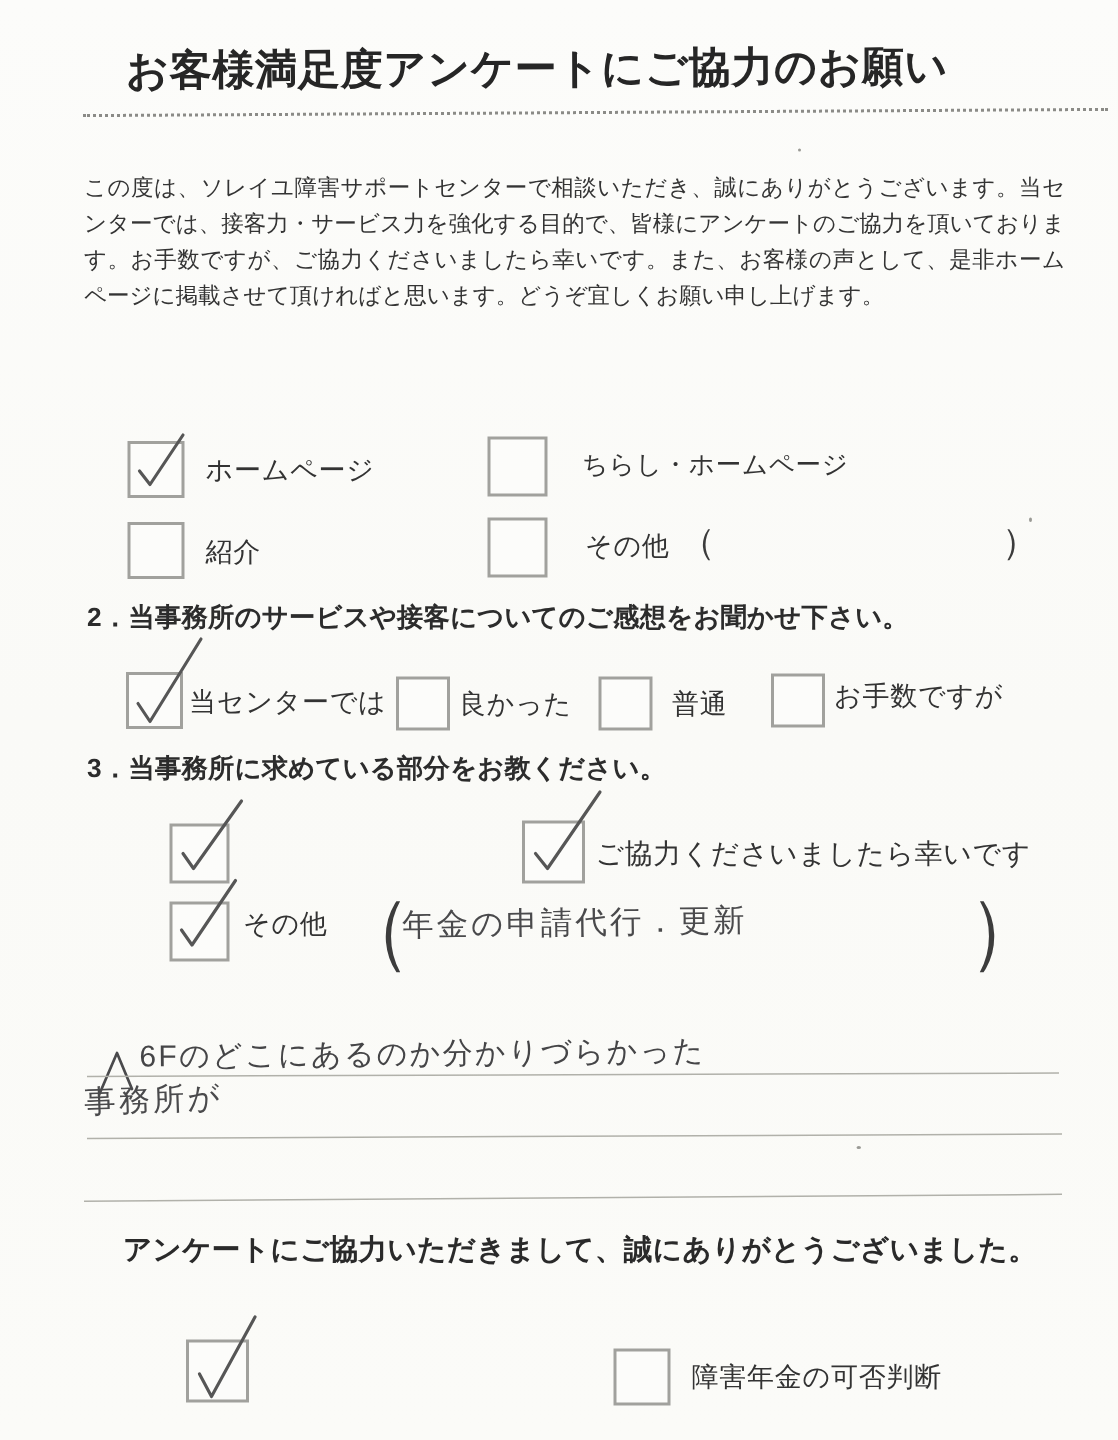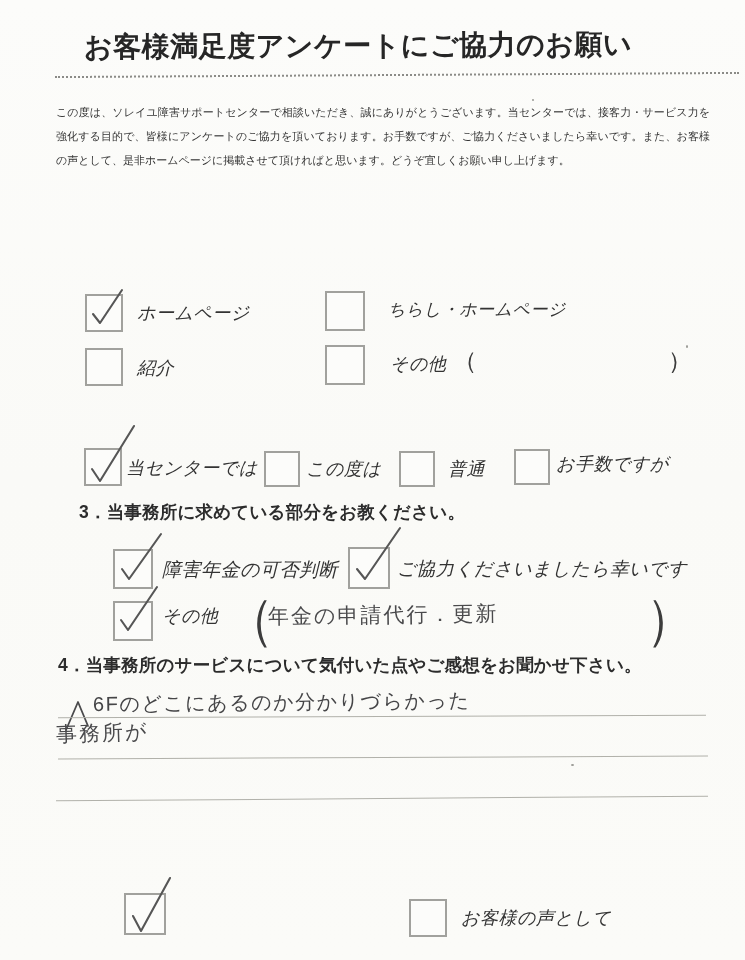--- a/index.html
+++ b/index.html
@@ -9,23 +9,23 @@
     font-family:"Liberation Sans", sans-serif;
     color:#323232;
     overflow:hidden;
   }
   .page{position:relative;width:745px;height:960px;background:
     linear-gradient(180deg,#fcfcfa 0%,#faFaf7 50%,#fbfbf8 100%);}
   .abs{position:absolute;}
   .title{font-size:28px;font-weight:bold;letter-spacing:0.5px;color:#262626;
     transform:rotate(-0.3deg);white-space:nowrap;}
   .dotted{border-top:2px dotted #8b8b87;height:0;transform:rotate(-0.35deg);}
-  .intro{font-size:11px;line-height:24px;color:#343434;text-align:justify;}
+  .intro{font-size:15px;line-height:24px;color:#343434;text-align:justify;margin-top:14px;}
   .qheading{font-size:17.5px;font-weight:bold;color:#2c2c2c;white-space:nowrap;letter-spacing:0.2px;}
-  .optlabel{font-size:18px;color:#333;white-space:nowrap;letter-spacing:0.5px;font-style:italic;}
+  .optlabel{font-size:18px;color:#333;white-space:nowrap;letter-spacing:0.5px;}
   .cb{position:absolute;width:34px;height:34px;border:2px solid #a1a19d;background:rgba(255,255,255,0.35);}
   .check{position:absolute;left:-6px;top:-26px;overflow:visible;pointer-events:none;}
   .check polyline{fill:none;stroke:#565656;stroke-width:2.1;stroke-linecap:round;stroke-linejoin:round;}
   .paren{color:#3c3c3c;white-space:nowrap;}
   .paren-sm{font-size:24px;}
   .paren-lg{font-size:48px;font-weight:300;transform:scaleY(1.15);}
   .hand{color:#4a4a4c;white-space:nowrap;font-size:21px;letter-spacing:2px;transform:rotate(-0.8deg);}
   .hand2{color:#454547;white-space:nowrap;font-size:20px;letter-spacing:1.5px;transform:rotate(-0.6deg);}
   .rule{height:0;border-top:1.2px solid #b1b1aa;}
   .closing-h{font-size:19px;font-weight:bold;color:#2a2a2a;white-space:nowrap;letter-spacing:0.3px;}
@@ -54,82 +54,82 @@
   <div class="abs optlabel" style="left:388px;top:298px;font-size:17px;">ちらし・ホームページ</div>
 
   <div class="cb" style="left:85px;top:348px;"></div>
   <div class="abs optlabel" style="left:137px;top:356px;">紹介</div>
 
   <div class="cb" style="left:325px;top:345px;width:36px;height:36px;"></div>
   <div class="abs optlabel" style="left:390px;top:352px;">その他</div>
   <div class="abs paren paren-sm" style="left:453px;top:345px;">（</div>
   <div class="abs paren paren-sm" style="left:668px;top:345px;">）</div>
 
+  <div class="abs qheading" style="left:58px;top:399px;">2．当事務所のサービスや接客についてのご感想をお聞かせ下さい。</div>
 
   <div class="cb" style="left:84px;top:448px;">
     <svg class="check" width="76" height="76">
         <polyline points="12,45 20,57 54,2"></polyline>
       </svg>
   </div>
   <div class="abs optlabel" style="left:126px;top:456px;">当センターでは</div>
 
   <div class="cb" style="left:264px;top:451px;width:32px;height:32px;"></div>
-  <div class="abs optlabel" style="left:306px;top:457px;">この度は</div>
+  <div class="abs optlabel" style="left:306px;top:457px;">良かった</div>
 
   <div class="cb" style="left:399px;top:451px;width:32px;height:32px;"></div>
   <div class="abs optlabel" style="left:448px;top:457px;">普通</div>
 
   <div class="cb" style="left:514px;top:449px;width:32px;height:32px;"></div>
   <div class="abs optlabel" style="left:556px;top:452px;">お手数ですが</div>
 
-  <div class="abs qheading" style="left:58px;top:500px;margin-left:21px;">3．当事務所に求めている部分をお教ください。</div>
+  <div class="abs qheading" style="left:58px;top:500px;">3．当事務所に求めている部分をお教ください。</div>
 
   <div class="cb" style="left:113px;top:549px;width:36px;height:36px;">
     <svg class="check" width="72" height="72">
         <polyline points="13,44 20,54 52,9"></polyline>
       </svg>
   </div>
-  <div class="abs optlabel" style="left:162px;top:557px;font-size:19px;">障害年金の可否判断</div>
 
   <div class="cb" style="left:348px;top:547px;width:38px;height:38px;">
     <svg class="check" width="76" height="76">
         <polyline points="13,46 21,56 56,5"></polyline>
       </svg>
   </div>
   <div class="abs optlabel" style="left:397px;top:556px;font-size:18.5px;">ご協力くださいましたら幸いです</div>
 
   <div class="cb" style="left:113px;top:601px;width:36px;height:36px;">
     <svg class="check" width="72" height="72">
         <polyline points="12,43 19,53 48,10"></polyline>
       </svg>
   </div>
   <div class="abs optlabel" style="left:162px;top:604px;">その他</div>
   <div class="abs paren paren-lg" style="left:226px;top:588px;">（</div>
   <div class="abs hand" style="left:268px;top:601px;">年金の申請代行．更新</div>
   <div class="abs paren paren-lg" style="left:646px;top:588px;">）</div>
 
-  <div class="abs qheading" style="left:58px;top:653px;">4．当事務所のサービスについて気付いた点やご感想をお聞かせ下さい。</div>
 
   <div class="abs hand2" style="left:93px;top:689px;">6Fのどこにあるのか分かりづらかった</div>
   <svg class="abs" style="left:63px;top:699px;overflow:visible;" width="34" height="34">
     <polyline points="3,31 15,3 25,27" style="fill:none;stroke:#4a4a4c;stroke-width:1.8;stroke-linecap:round;stroke-linejoin:round;"></polyline>
   </svg>
   <div class="abs hand" style="left:56px;top:719px;font-size:21px;transform:rotate(-2deg);">事務所が</div>
 
   <div class="abs rule" style="left:58px;top:716px;width:648px;transform:rotate(-0.2deg);"></div>
   <div class="abs rule" style="left:58px;top:757px;width:650px;transform:rotate(-0.25deg);"></div>
   <div class="abs rule" style="left:56px;top:798px;width:652px;transform:rotate(-0.4deg);"></div>
 
+  <div class="abs closing-h" style="left:82px;top:820px;">アンケートにご協力いただきまして、誠にありがとうございました。</div>
 
   <div class="cb" style="left:124px;top:893px;width:38px;height:38px;">
     <svg class="check" width="76" height="76">
         <polyline points="13,47 21,62 50,9"></polyline>
       </svg>
   </div>
 
   <div class="cb" style="left:409px;top:899px;"></div>
-  <div class="abs optlabel" style="left:461px;top:906px;">お客様の声として</div>
+  <div class="abs optlabel" style="left:461px;top:906px;">障害年金の可否判断</div>
 
   <div class="speck" style="left:532px;top:99px;width:2px;height:2px;"></div>
   <div class="speck" style="left:686px;top:345px;width:2px;height:3px;"></div>
   <div class="speck" style="left:571px;top:764px;width:3px;height:2px;"></div>
 
 </div>
 
 </body></html>

